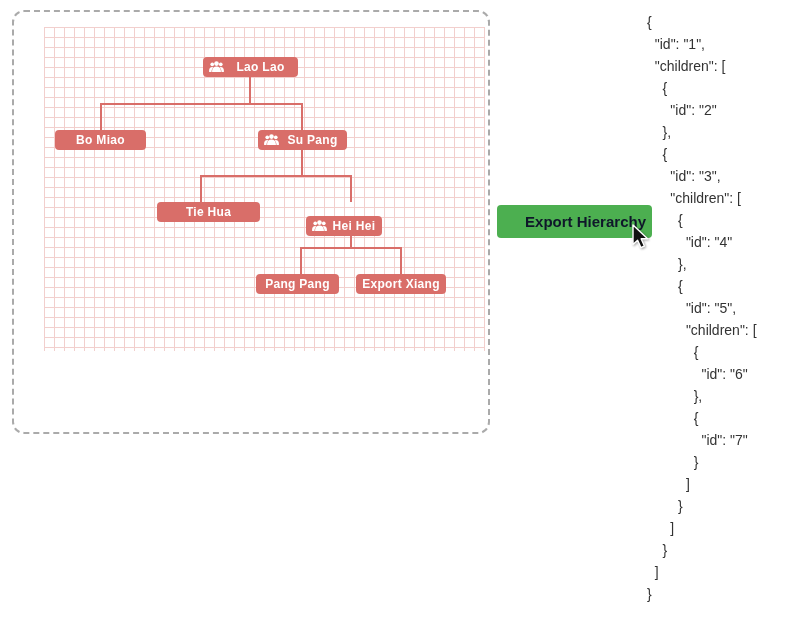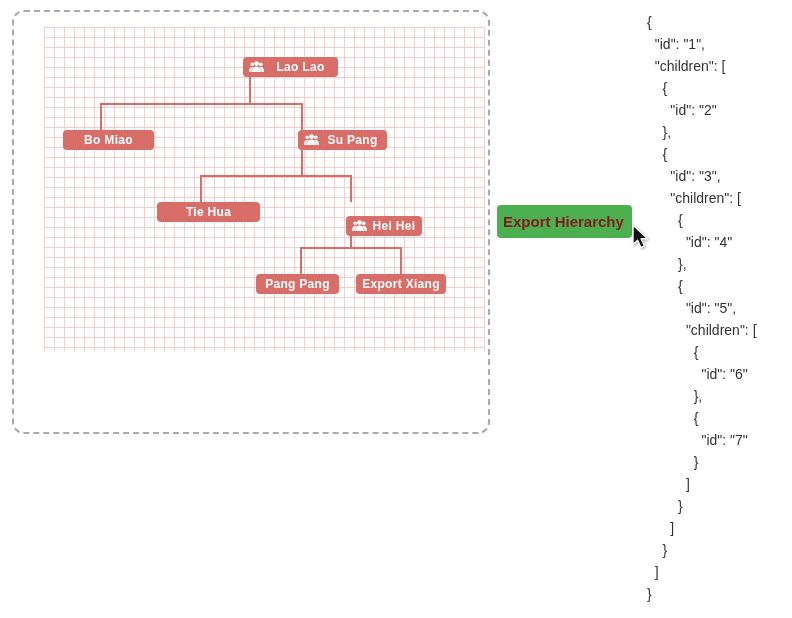--- a/index.html
+++ b/index.html
@@ -27,34 +27,34 @@
 
   .org-node{
     position:absolute;height:20px;
     background:var(--node-color,#d96e69);
     border-radius:4px;
     color:#ffffff;font-size:12px;font-weight:bold;
     display:flex;align-items:center;justify-content:center;
     letter-spacing:.3px;
     pointer-events:auto;cursor:default;
   }
-  .org-node.has-icon{padding-left:20px;margin-left:40px;}
+  .org-node.has-icon{padding-left:20px;}
   .org-node .node-icon{
     position:absolute;left:6px;top:4px;width:15px;height:12px;
     display:block;
   }
   .connector{position:absolute;background:var(--node-color,#d96e69);}
 
   
   .export-btn{
-    position:absolute;left:497px;top:205px;width:135px;height:33px;
+    position:absolute;left:497px;top:205px;width:155px;height:33px;
     background:var(--btn-color,#4caf50);
     border:none;border-radius:4px;
-    color:#7f1d1d;font-family:"Liberation Sans", sans-serif;
-    font-size:15px;font-weight:bold;text-align:left;
+    color:#0f172a;font-family:"Liberation Sans", sans-serif;
+    font-size:15px;font-weight:bold;text-align:right;
     cursor:pointer;
   }
 
   
   .json-pre{
     position:absolute;left:647px;top:11px;margin:0;
     font-family:"Liberation Sans", sans-serif;
     font-size:14px;line-height:22px;color:#333333;
     white-space:pre;
   }
@@ -89,21 +89,21 @@
     <svg class="node-icon" viewBox="0 0 16 13" fill="#ffffff" xmlns="http://www.w3.org/2000/svg">
       <circle cx="3.4" cy="3.6" r="2"></circle>
       <circle cx="12.6" cy="3.6" r="2"></circle>
       <circle cx="8" cy="2.8" r="2.5"></circle>
       <path d="M8 6c2.7 0 4.5 1.7 4.7 4.2l.1 1.8H3.2l.1-1.8C3.5 7.7 5.3 6 8 6z"></path>
       <path d="M3.4 6.4C1.5 6.4.3 7.7 0 9.8V12h2.6c0-2.1.6-3.6 1.8-4.7-.3-.6-.6-.9-1-.9z"></path>
       <path d="M12.6 6.4c1.9 0 3.1 1.3 3.4 3.4V12h-2.6c0-2.1-.6-3.6-1.8-4.7.3-.6.6-.9 1-.9z"></path>
     </svg>
     <span class="node-label">Lao Lao</span>
   </div>
-    <div class="org-node" style="left: 55px; top: 130px; width: 91px; margin-left: 8px;">
+    <div class="org-node" style="left: 55px; top: 130px; width: 91px;">
 
     <span class="node-label">Bo Miao</span>
   </div>
     <div class="org-node has-icon" style="left: 258px; top: 130px; width: 89px;">
     <svg class="node-icon" viewBox="0 0 16 13" fill="#ffffff" xmlns="http://www.w3.org/2000/svg">
       <circle cx="3.4" cy="3.6" r="2"></circle>
       <circle cx="12.6" cy="3.6" r="2"></circle>
       <circle cx="8" cy="2.8" r="2.5"></circle>
       <path d="M8 6c2.7 0 4.5 1.7 4.7 4.2l.1 1.8H3.2l.1-1.8C3.5 7.7 5.3 6 8 6z"></path>
       <path d="M3.4 6.4C1.5 6.4.3 7.7 0 9.8V12h2.6c0-2.1.6-3.6 1.8-4.7-.3-.6-.6-.9-1-.9z"></path>

